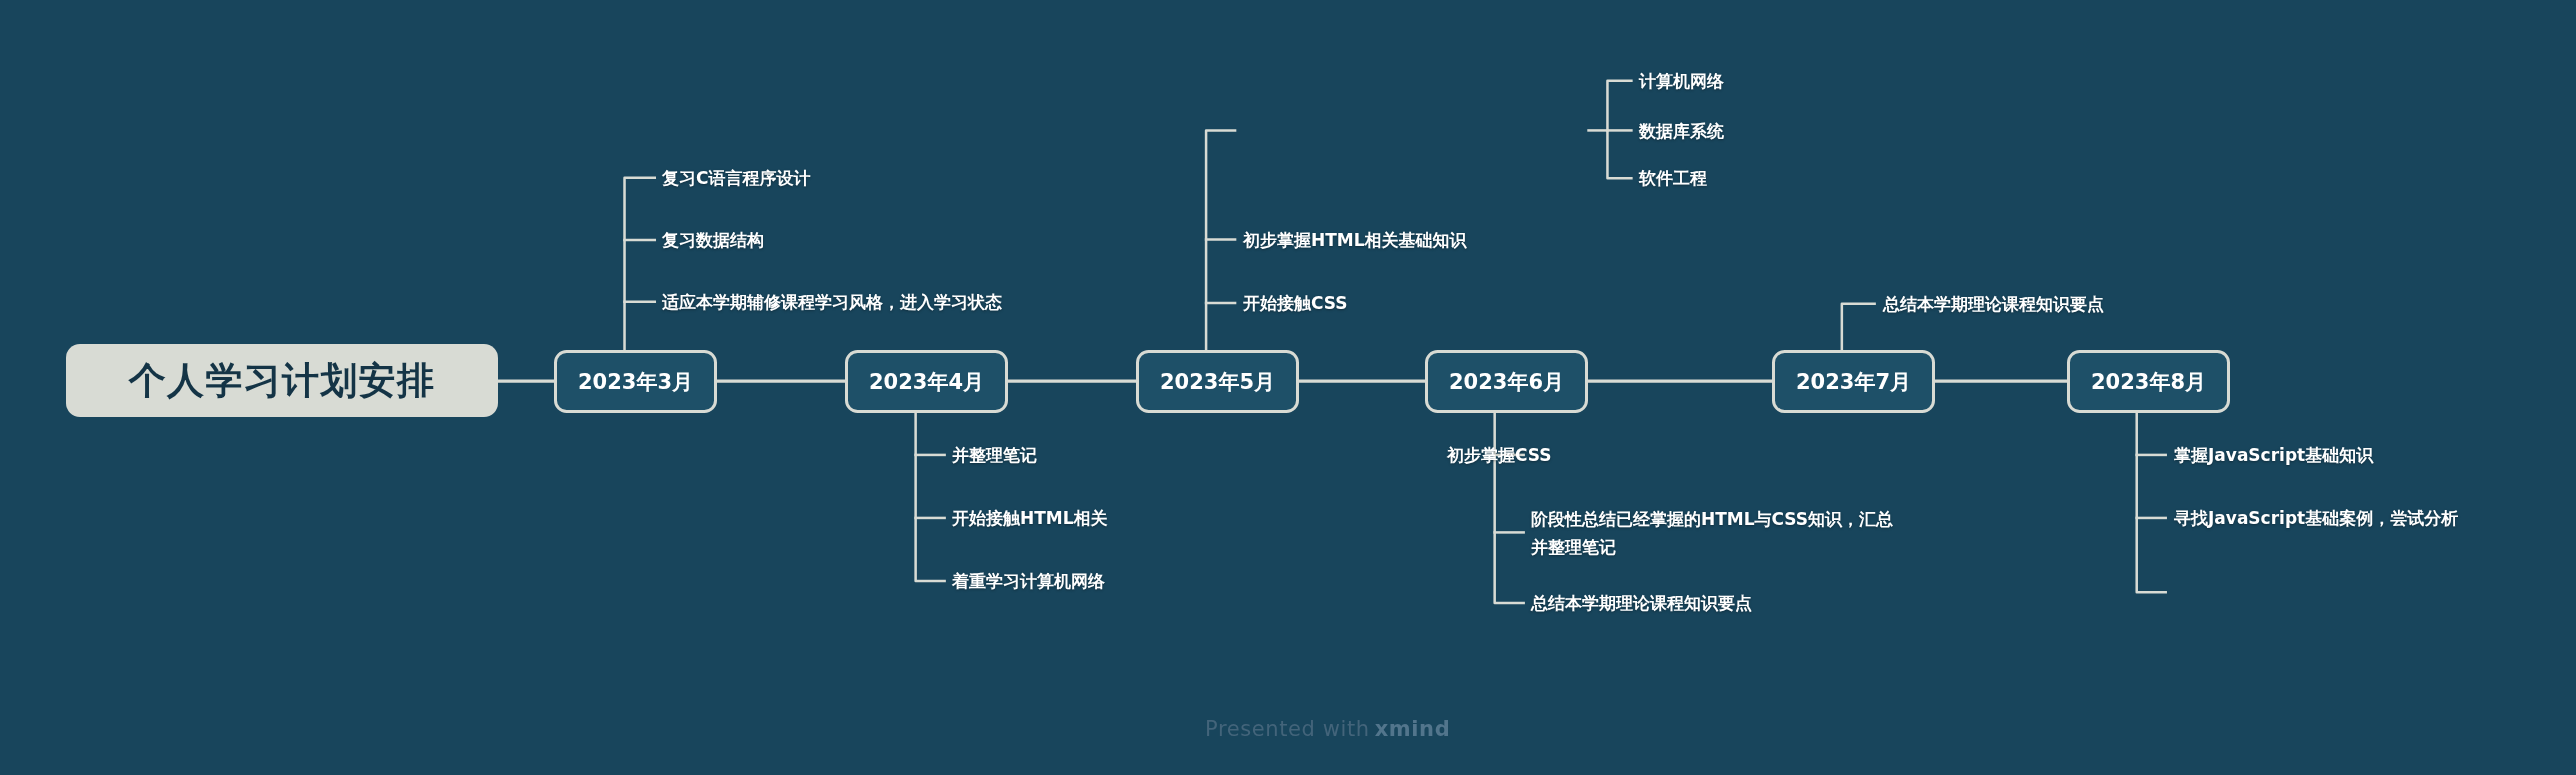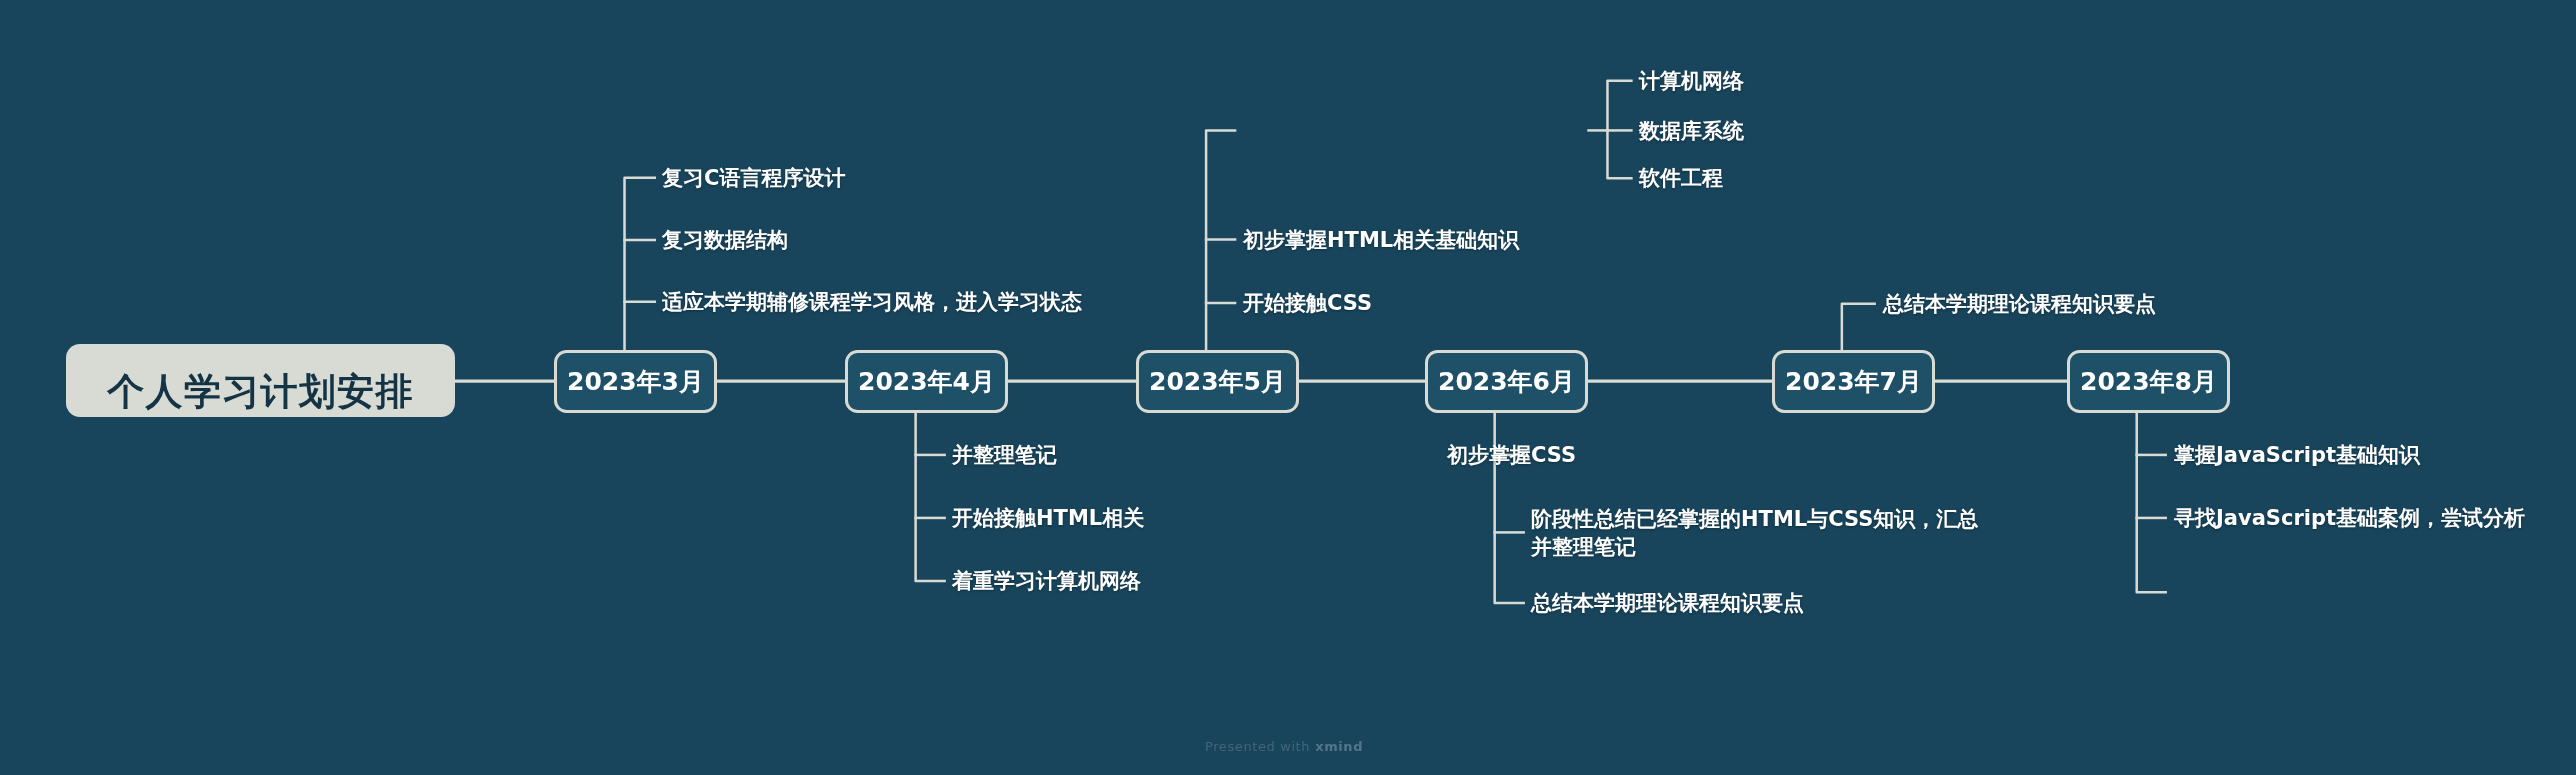--- a/index.html
+++ b/index.html
@@ -2,41 +2,41 @@
 <html style="font-size:10px"><head>
 <meta charset="utf-8">
 <style>
   html,body{margin:0;padding:0;background:#18455C;}
   body{width:2576px;height:775px;position:relative;overflow:hidden;
        font-family:"DejaVu Sans","Liberation Sans",sans-serif;}
   .canvas{position:absolute;inset:0;}
   svg.wires{position:absolute;left:0;top:0;pointer-events:none;}
 
   .title-box{
-    position:absolute;left:66px;top:344px;width:389px;height:73px;
+    position:absolute;left:66px;top:344px;width:432px;height:73px;
     background:#D8DBD4;border-radius:14px;
-    display:flex;align-items:flex-end;justify-content:center;
+    display:flex;align-items:center;justify-content:center;
     font-size:37px;font-weight:bold;color:#143446;letter-spacing:1.3px;
   }
   .month-node{
     position:absolute;top:350px;width:163px;height:63px;box-sizing:border-box;
     background:#1E5068;border:3.2px solid #D8DBD4;border-radius:12.6px;
     display:flex;align-items:center;justify-content:center;
-    font-size:25px;font-weight:bold;color:#FFFFFF;
+    font-size:21px;font-weight:bold;color:#FFFFFF;
   }
   .lbl{
     position:absolute;transform:translateY(-50%);
-    font-size:21px;font-weight:700;color:#FFFFFF;white-space:nowrap;
+    font-size:17px;font-weight:700;color:#FFFFFF;white-space:nowrap;
     text-shadow:0 0.6px 2.5px rgba(0,0,0,0.35);line-height:28px;
   }
   .lbl.multi{white-space:normal;}
   .lbl.multi div{white-space:nowrap;}
 
   .footer{
-    position:absolute;left:1205px;top:739px;font-size:13px;color:#43647A;
+    position:absolute;left:1205px;top:717px;font-size:21px;color:#43647A;
     letter-spacing:0.6px;
   }
   .footer .brand{font-weight:bold;color:#52758C;margin-left:5px;}
 </style>
 </head>
 <body>
 
 <div class="canvas">
 
   <svg class="wires" width="2576" height="775" viewBox="0 0 4086 1230">

